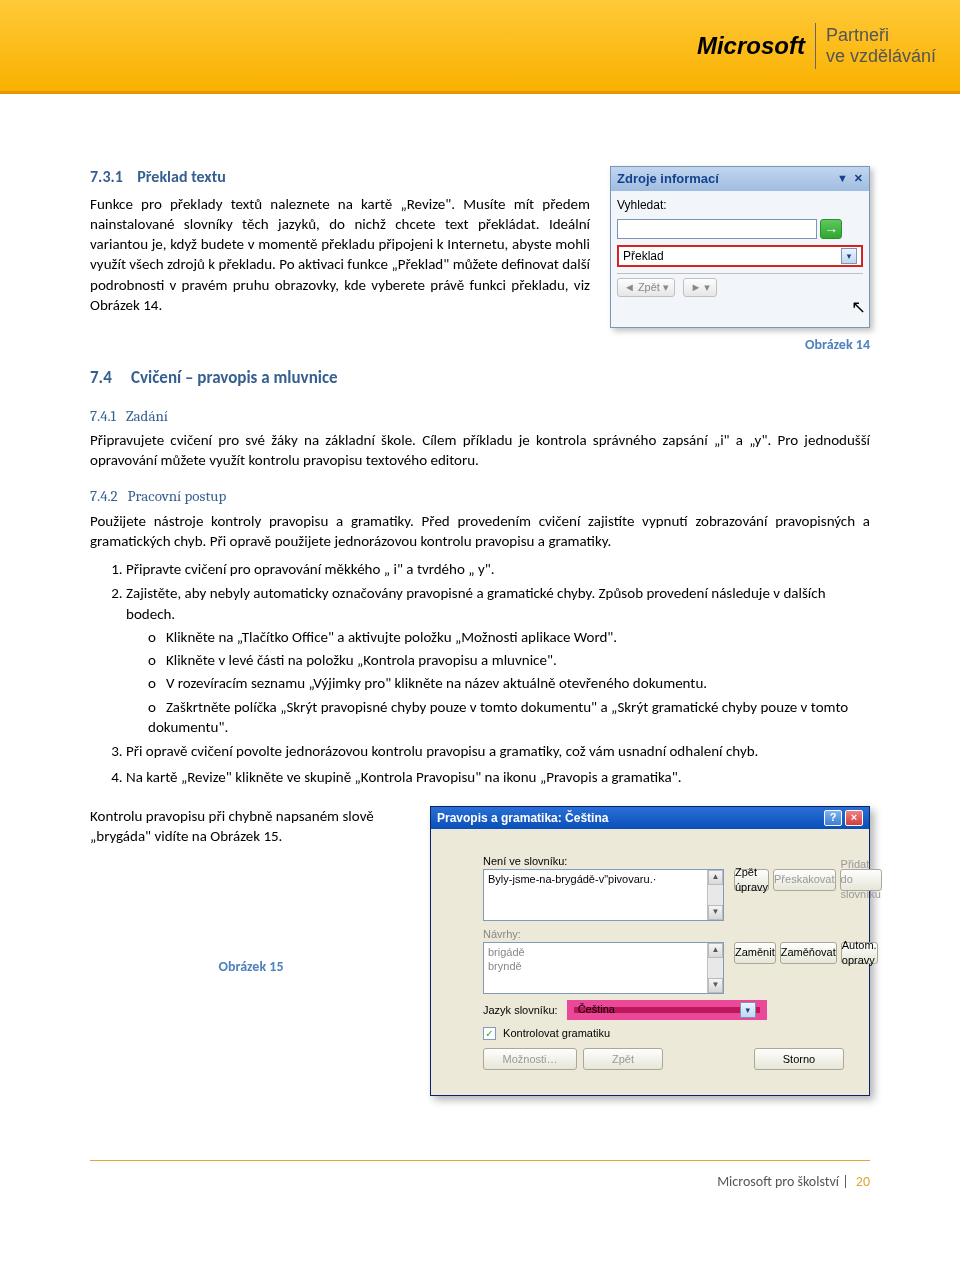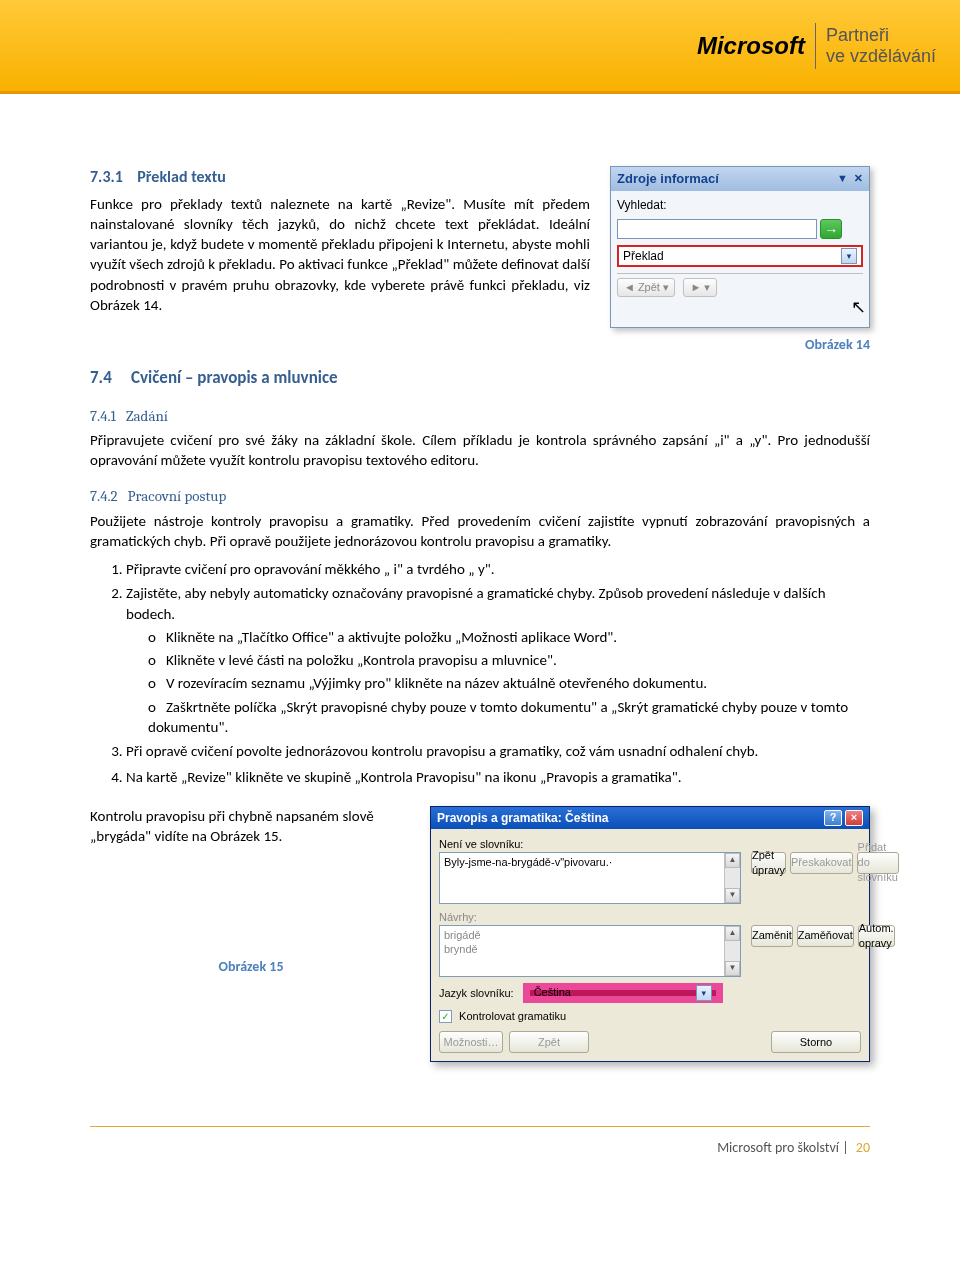--- a/index.html
+++ b/index.html
@@ -201,21 +201,21 @@
   .win-btn {
     width: 18px; height: 16px;
     border: 1px solid #fff;
     border-radius: 2px;
     display: flex; align-items: center; justify-content: center;
     font-size: 11px;
     font-family: Arial, sans-serif;
   }
   .win-help { background: linear-gradient(to bottom,#7fb3f0,#3d7fd0); color: #fff; }
   .win-x { background: linear-gradient(to bottom,#f08282,#d03d3d); color: #fff; font-weight: bold; }
-  .dialog-body { padding: 8px; }
+  .dialog-body { padding: 25px; margin-left: 27px; }
   .dlg-row { display: flex; gap: 10px; margin-bottom: 6px; align-items: flex-start; }
   .dlg-textarea {
     flex: 1;
     height: 52px;
     border: 1px solid #7f9db9;
     background: #fff;
     padding: 2px 4px;
     position: relative;
     font-size: 11px;
   }
@@ -468,21 +468,21 @@
             <span>Čeština</span>
             <span class="select-arrow">▾</span>
           </span>
         </div>
         <div style="margin-top:6px;">
           <span class="checkbox">✓</span>
           <span>Kontrolovat gramatiku</span>
         </div>
         <div class="dlg-bottom">
           <div class="dlg-bottom-left">
-            <div class="dlg-btn disabled" style="width:64px">
+            <div class="dlg-btn disabled" style="width:94px">
                 <span>Možnosti…</span>
               </div>
             <div class="dlg-btn disabled" style="width:80px">
                 <span>Zpět</span>
               </div>
           </div>
           <div class="dlg-btn" style="width:90px">
               <span>Storno</span>
             </div>
         </div>

